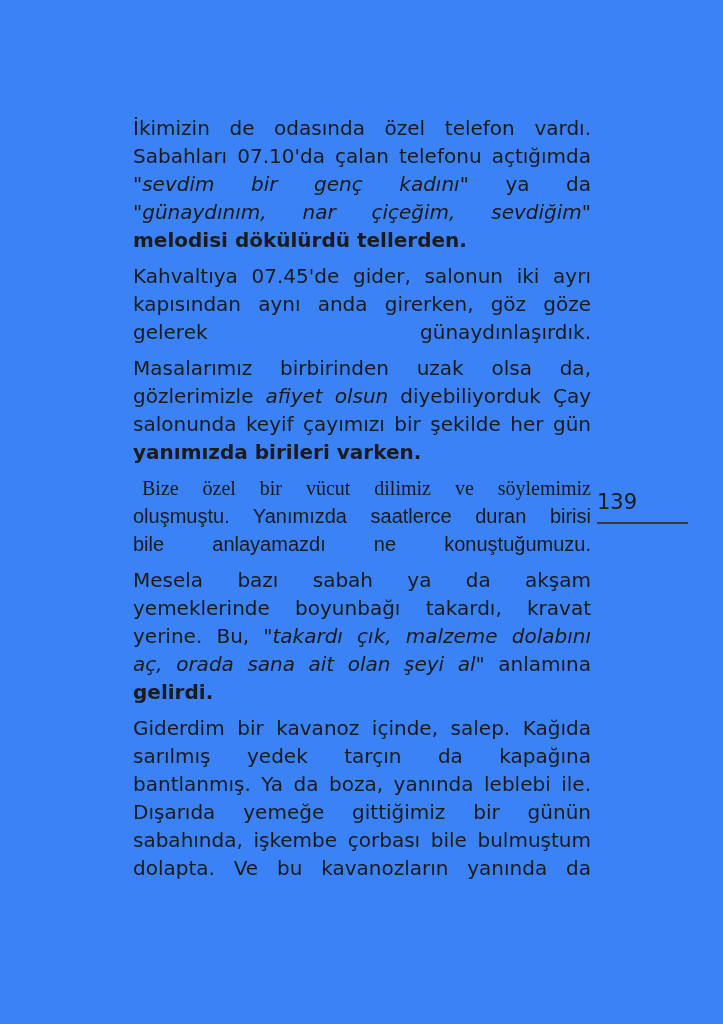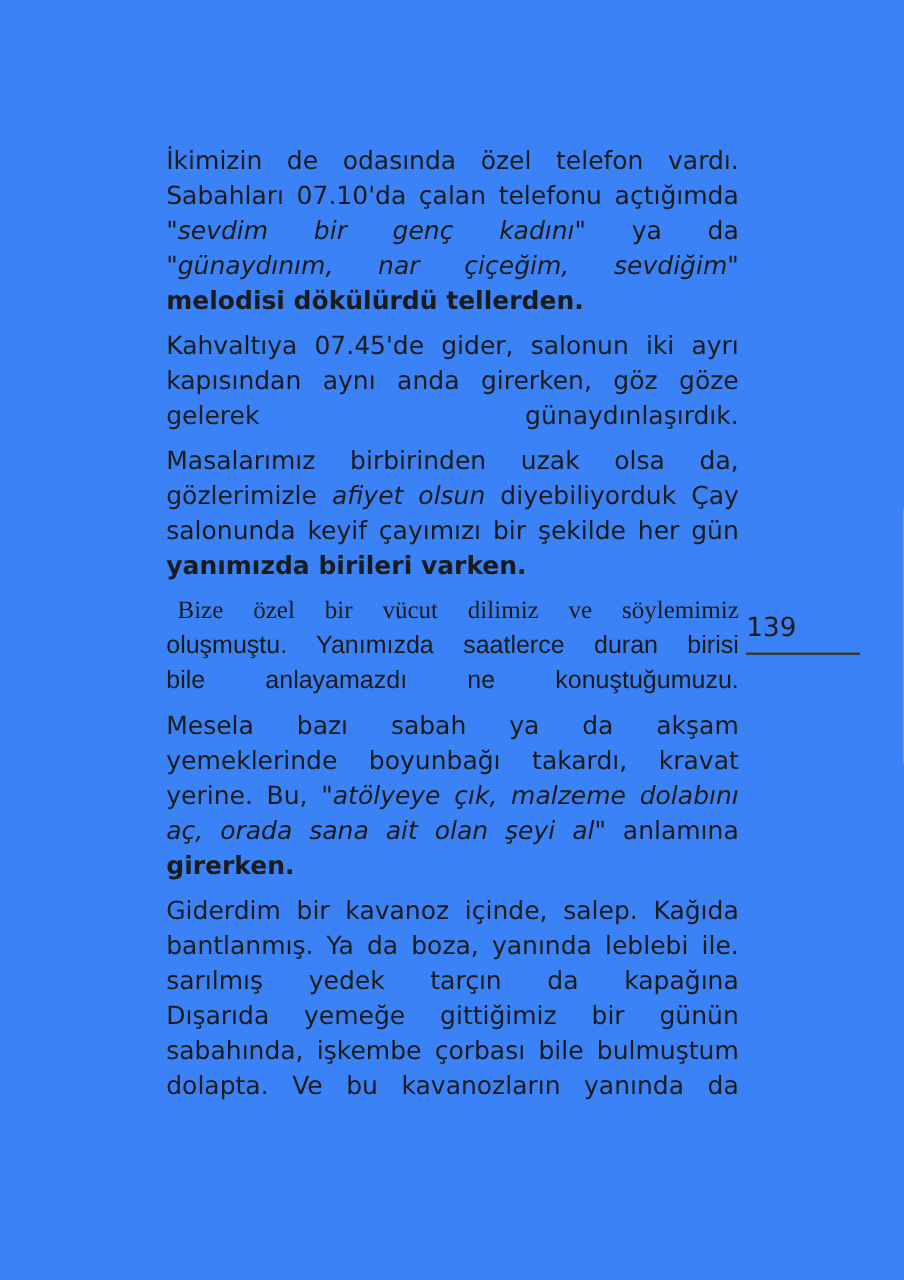--- a/index.html
+++ b/index.html
@@ -81,29 +81,29 @@
 
     <div class="para alt-font">
       <div class="line indent"><span>Bize özel bir vücut dilimiz ve söylemimiz</span></div>
       <div class="line"><span>oluşmuştu. Yanımızda saatlerce duran birisi</span></div>
       <div class="line"><span>bile anlayamazdı ne konuştuğumuzu.</span></div>
     </div>
 
     <div class="para left-last">
       <div class="line"><span>Mesela bazı sabah ya da akşam</span></div>
       <div class="line"><span>yemeklerinde boyunbağı takardı, kravat</span></div>
-      <div class="line"><span>yerine. Bu, "</span><span class="it">atölyeye çık, malzeme dolabını</span></div>
+      <div class="line"><span>yerine. Bu, "</span><span class="it">takardı çık, malzeme dolabını</span></div>
       <div class="line"><span class="it">aç, orada sana ait olan şeyi al</span><span>" anlamına</span></div>
-      <div class="line"><span>girerken.</span></div>
+      <div class="line"><span>gelirdi.</span></div>
     </div>
 
     <div class="para">
       <div class="line"><span>Giderdim bir kavanoz içinde, salep. Kağıda</span></div>
+      <div class="line"><span>sarılmış yedek tarçın da kapağına</span></div>
       <div class="line"><span>bantlanmış. Ya da boza, yanında leblebi ile.</span></div>
-      <div class="line"><span>sarılmış yedek tarçın da kapağına</span></div>
       <div class="line"><span>Dışarıda yemeğe gittiğimiz bir günün</span></div>
       <div class="line"><span>sabahında, işkembe çorbası bile bulmuştum</span></div>
       <div class="line"><span>dolapta. Ve bu kavanozların yanında da</span></div>
     </div>
 
   </div>
 
   <div class="page-number-block">
     <div class="page-number">139</div>
   </div>

